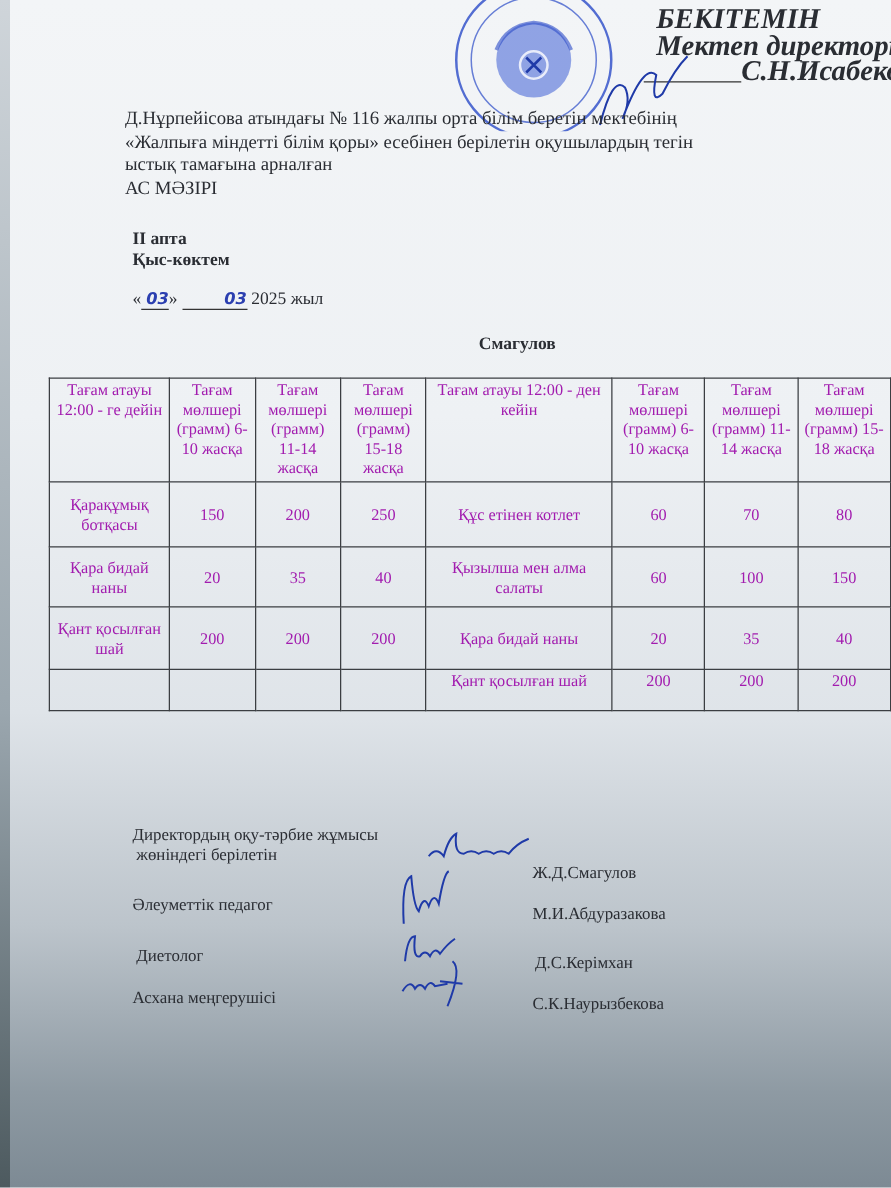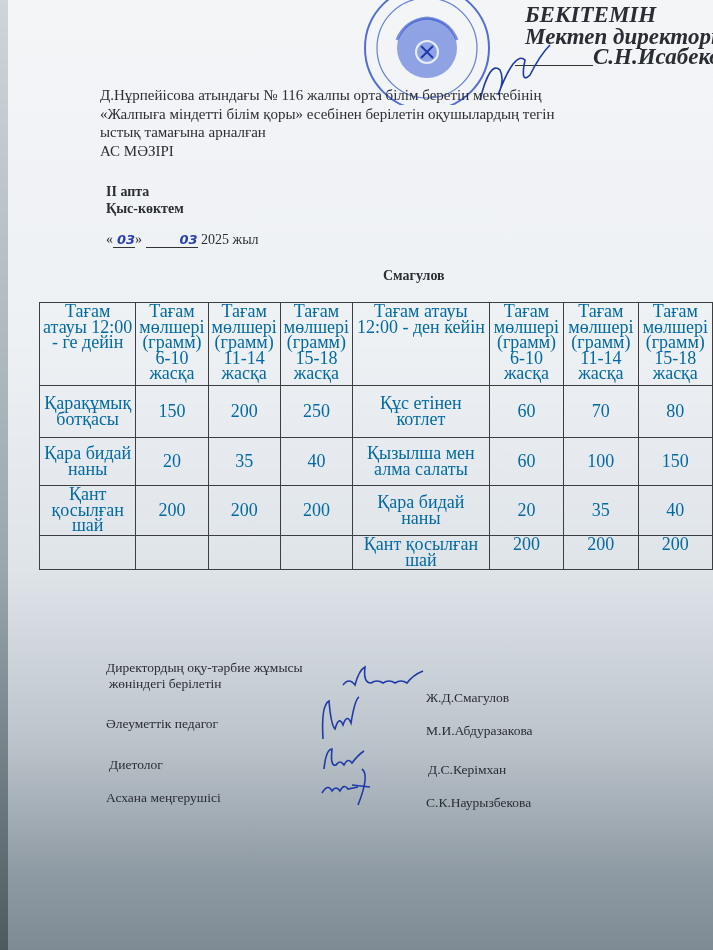--- a/index.html
+++ b/index.html
@@ -14,21 +14,21 @@
   .approve .l2 { margin-top:2px; }
   .approve .l3 { padding-left:68px; }
   .approve .line { position:absolute; left:-10px; top:60px; width:78px; border-top:1.5px solid #333; }
   .stamp { left:355px; top:0px; width:145px; height:105px; }
   .sig { stroke:#1f3aa8; fill:none; stroke-width:1.6; }
   .title { left:100px; top:86px; width:580px; text-align:left; font-weight:normal; font-size:15px; line-height:18.5px; }
   .meta { left:106px; top:183px; font-weight:bold; font-size:14px; line-height:17px; }
   .date { left:106px; top:232px; font-size:14px; }
   .date .hand { color:#2b3fb0; font-style:italic; font-weight:bold; font-family:"DejaVu Sans",sans-serif; font-size:13px; display:inline-block; border-bottom:1px solid #333; text-align:right; }
   .day { left:383px; top:268px; font-weight:bold; font-size:14px; }
-  table.menu { position:absolute; left:39px; top:302px; border-collapse:collapse; font-size:18px; line-height:15.5px; color:#0369a1; }
+  table.menu { position:absolute; left:39px; top:302px; border-collapse:collapse; font-size:13px; line-height:15.5px; color:#a21caf; }
   table.menu td { border:1px solid #3b3e42; text-align:center; vertical-align:middle; padding:1px 3px; }
   table.menu tr.hdr td { vertical-align:top; height:80px; }
   .signs { left:106px; top:660px; font-size:13.5px; line-height:16px; }
   .signs .row { position:absolute; white-space:nowrap; }
   .signs .name { position:absolute; left:320px; white-space:nowrap;margin-top:10px; }
 </style>
 </head>
 <body>
 
 <div class="edge"></div>

